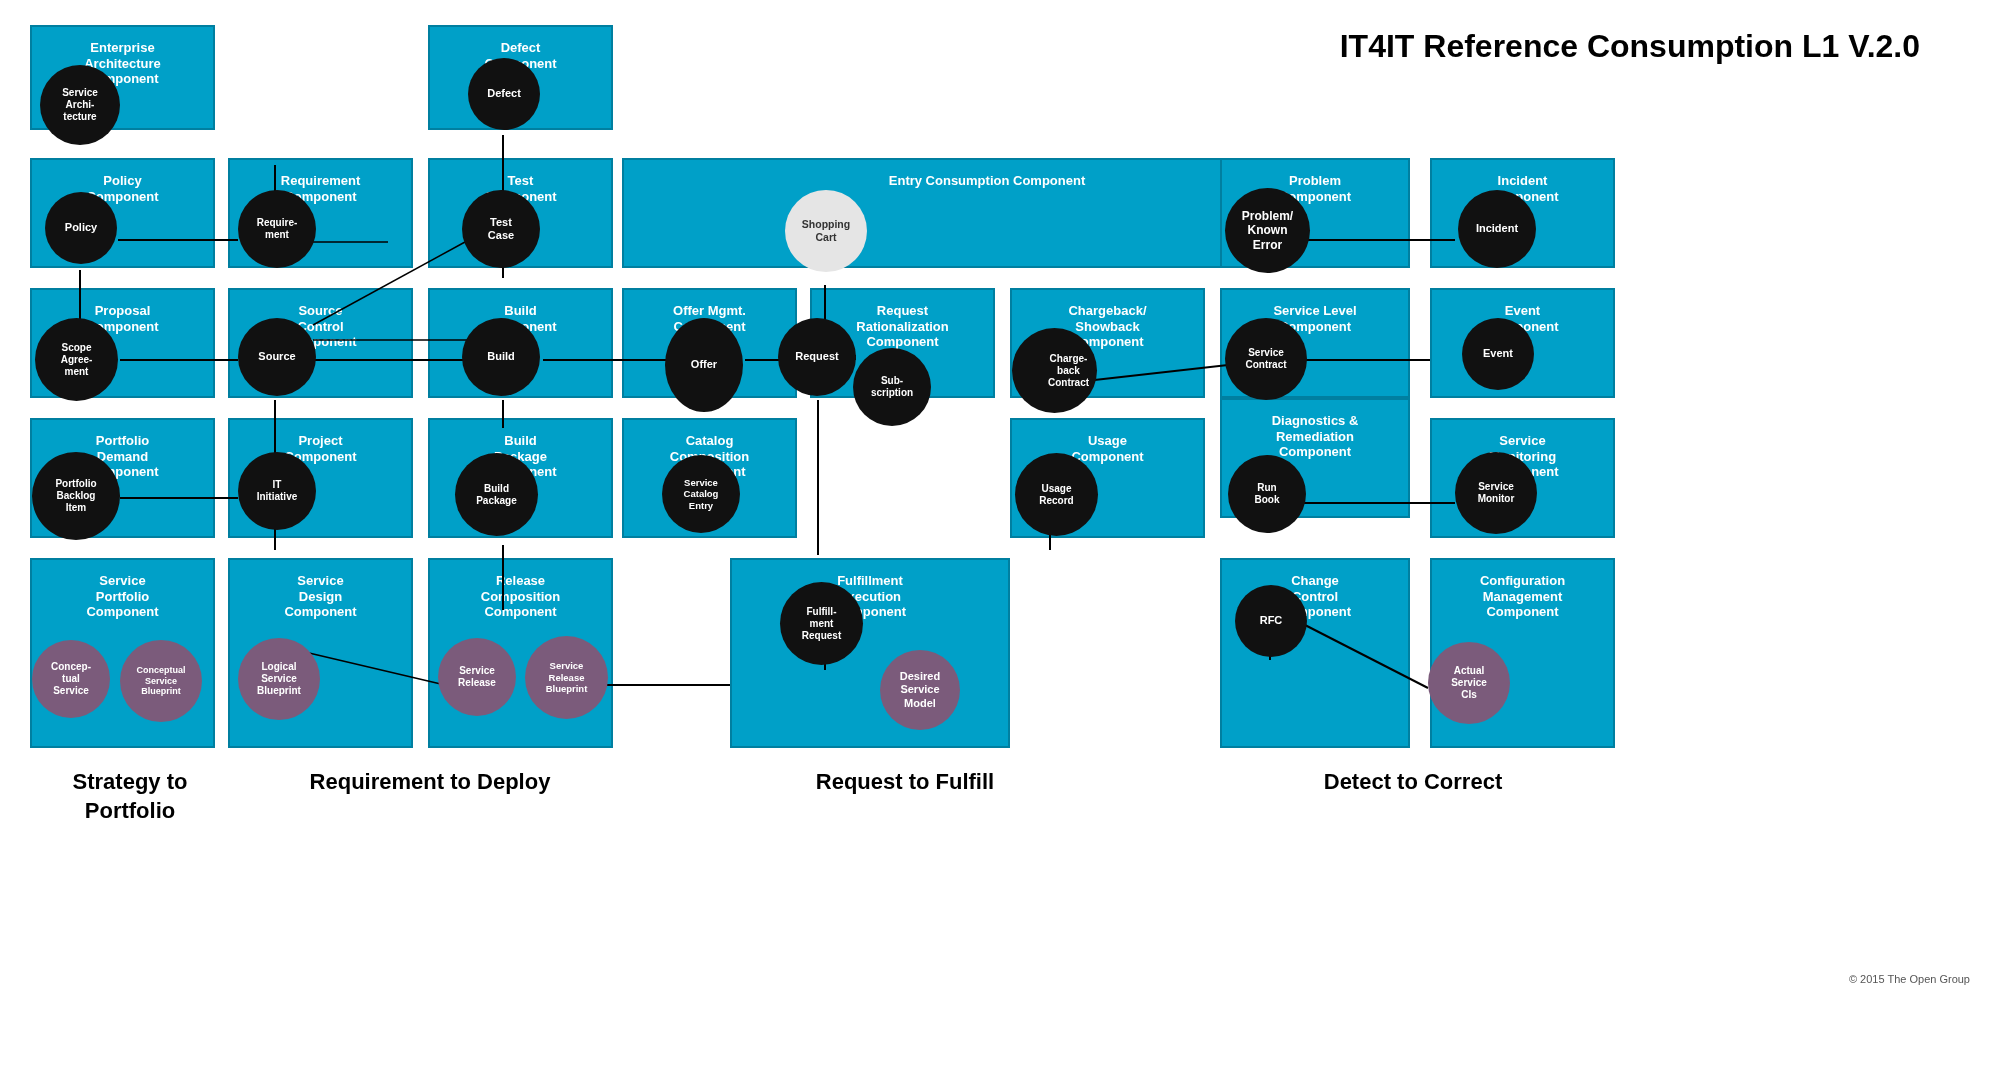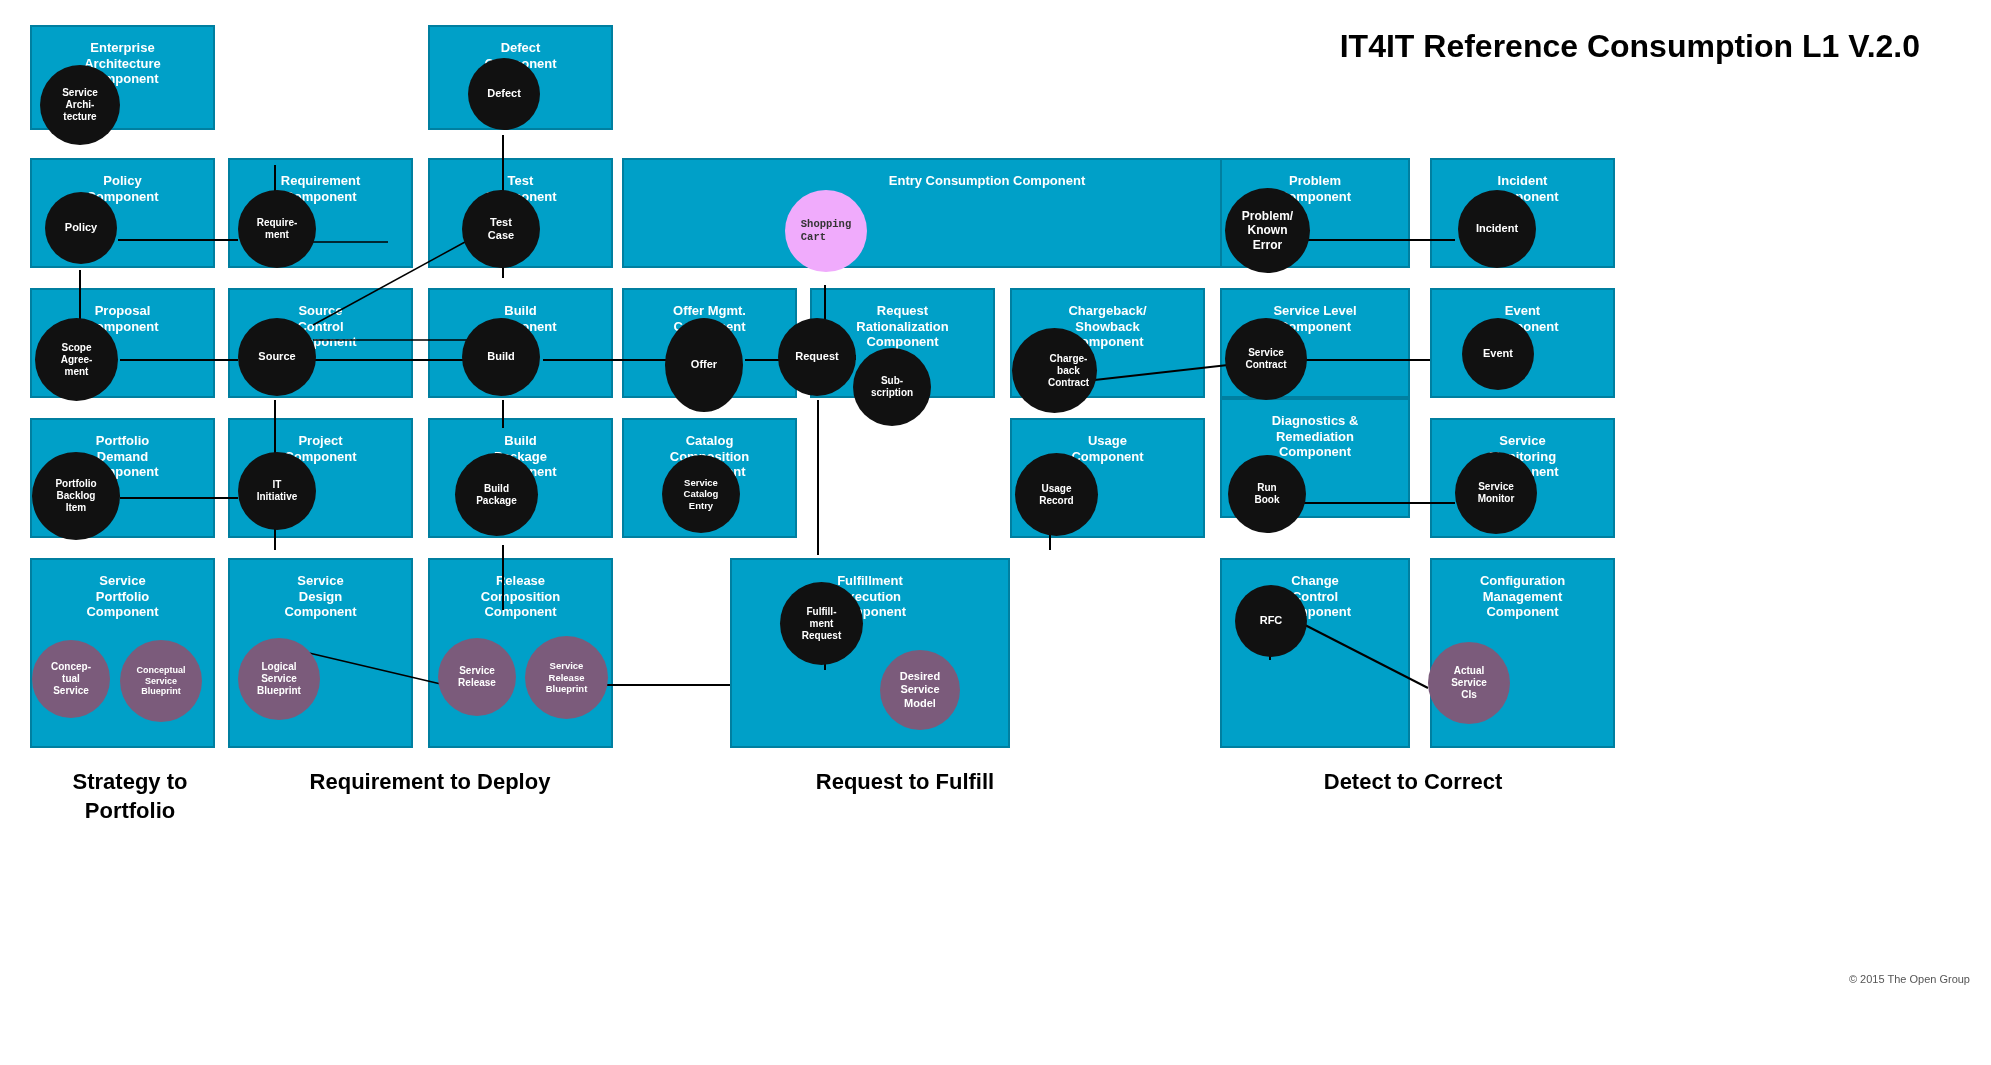--- a/index.html
+++ b/index.html
@@ -71,31 +71,30 @@
       align-items: center;
       justify-content: center;
       line-height: 1.2;
       z-index: 10;
     }
 
     
     .circle-node-gray {
       position: absolute;
       border-radius: 50%;
-      background: #f0abfc;
+      background: #e5e5e5;
       color: #333;
       font-size: 11px;
       font-weight: bold;
-      text-align: left;
+      text-align: center;
       display: flex;
       align-items: center;
       justify-content: center;
       line-height: 1.2;
       z-index: 10;
-      font-family: Liberation Mono, monospace;
     }
 
     
     .section-label {
       position: absolute;
       font-size: 22px;
       font-weight: bold;
       color: #000;
       text-align: center;
       line-height: 1.3;

